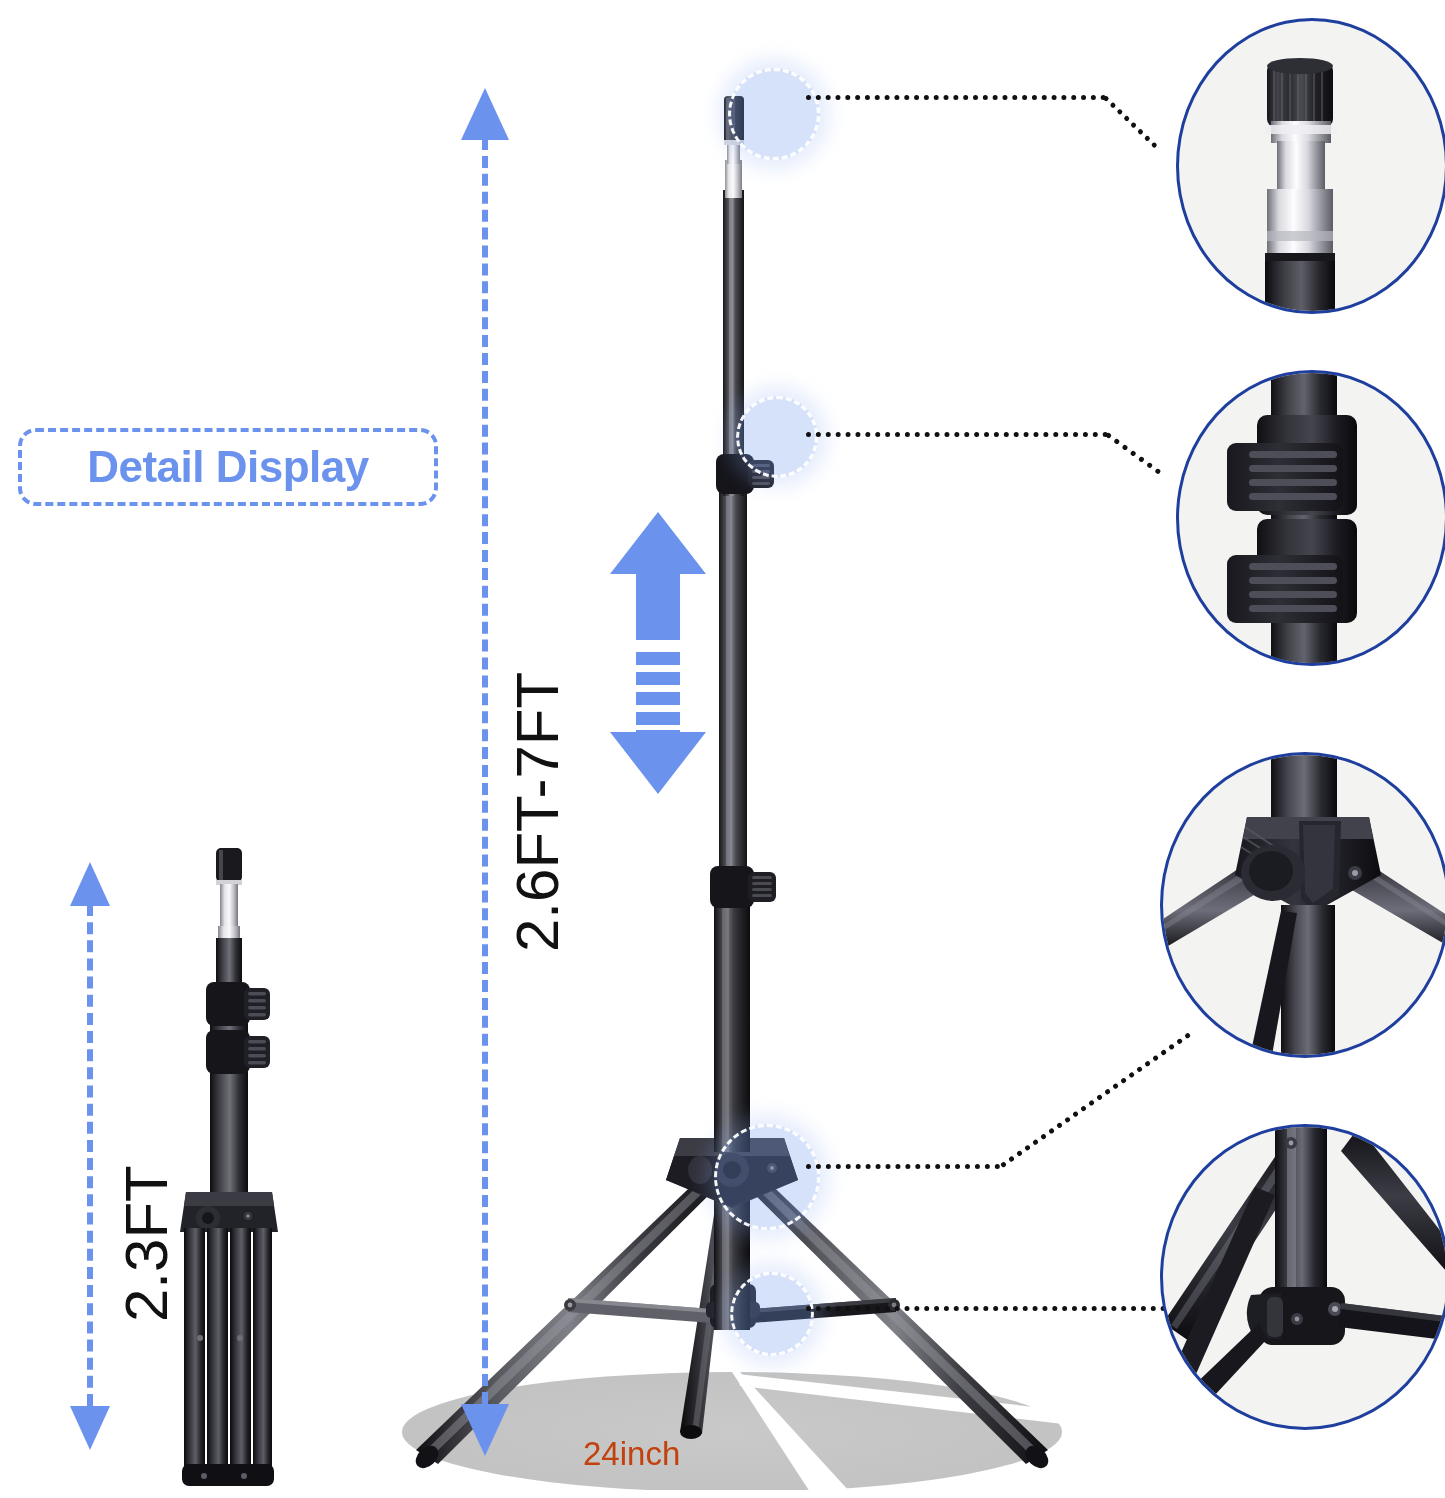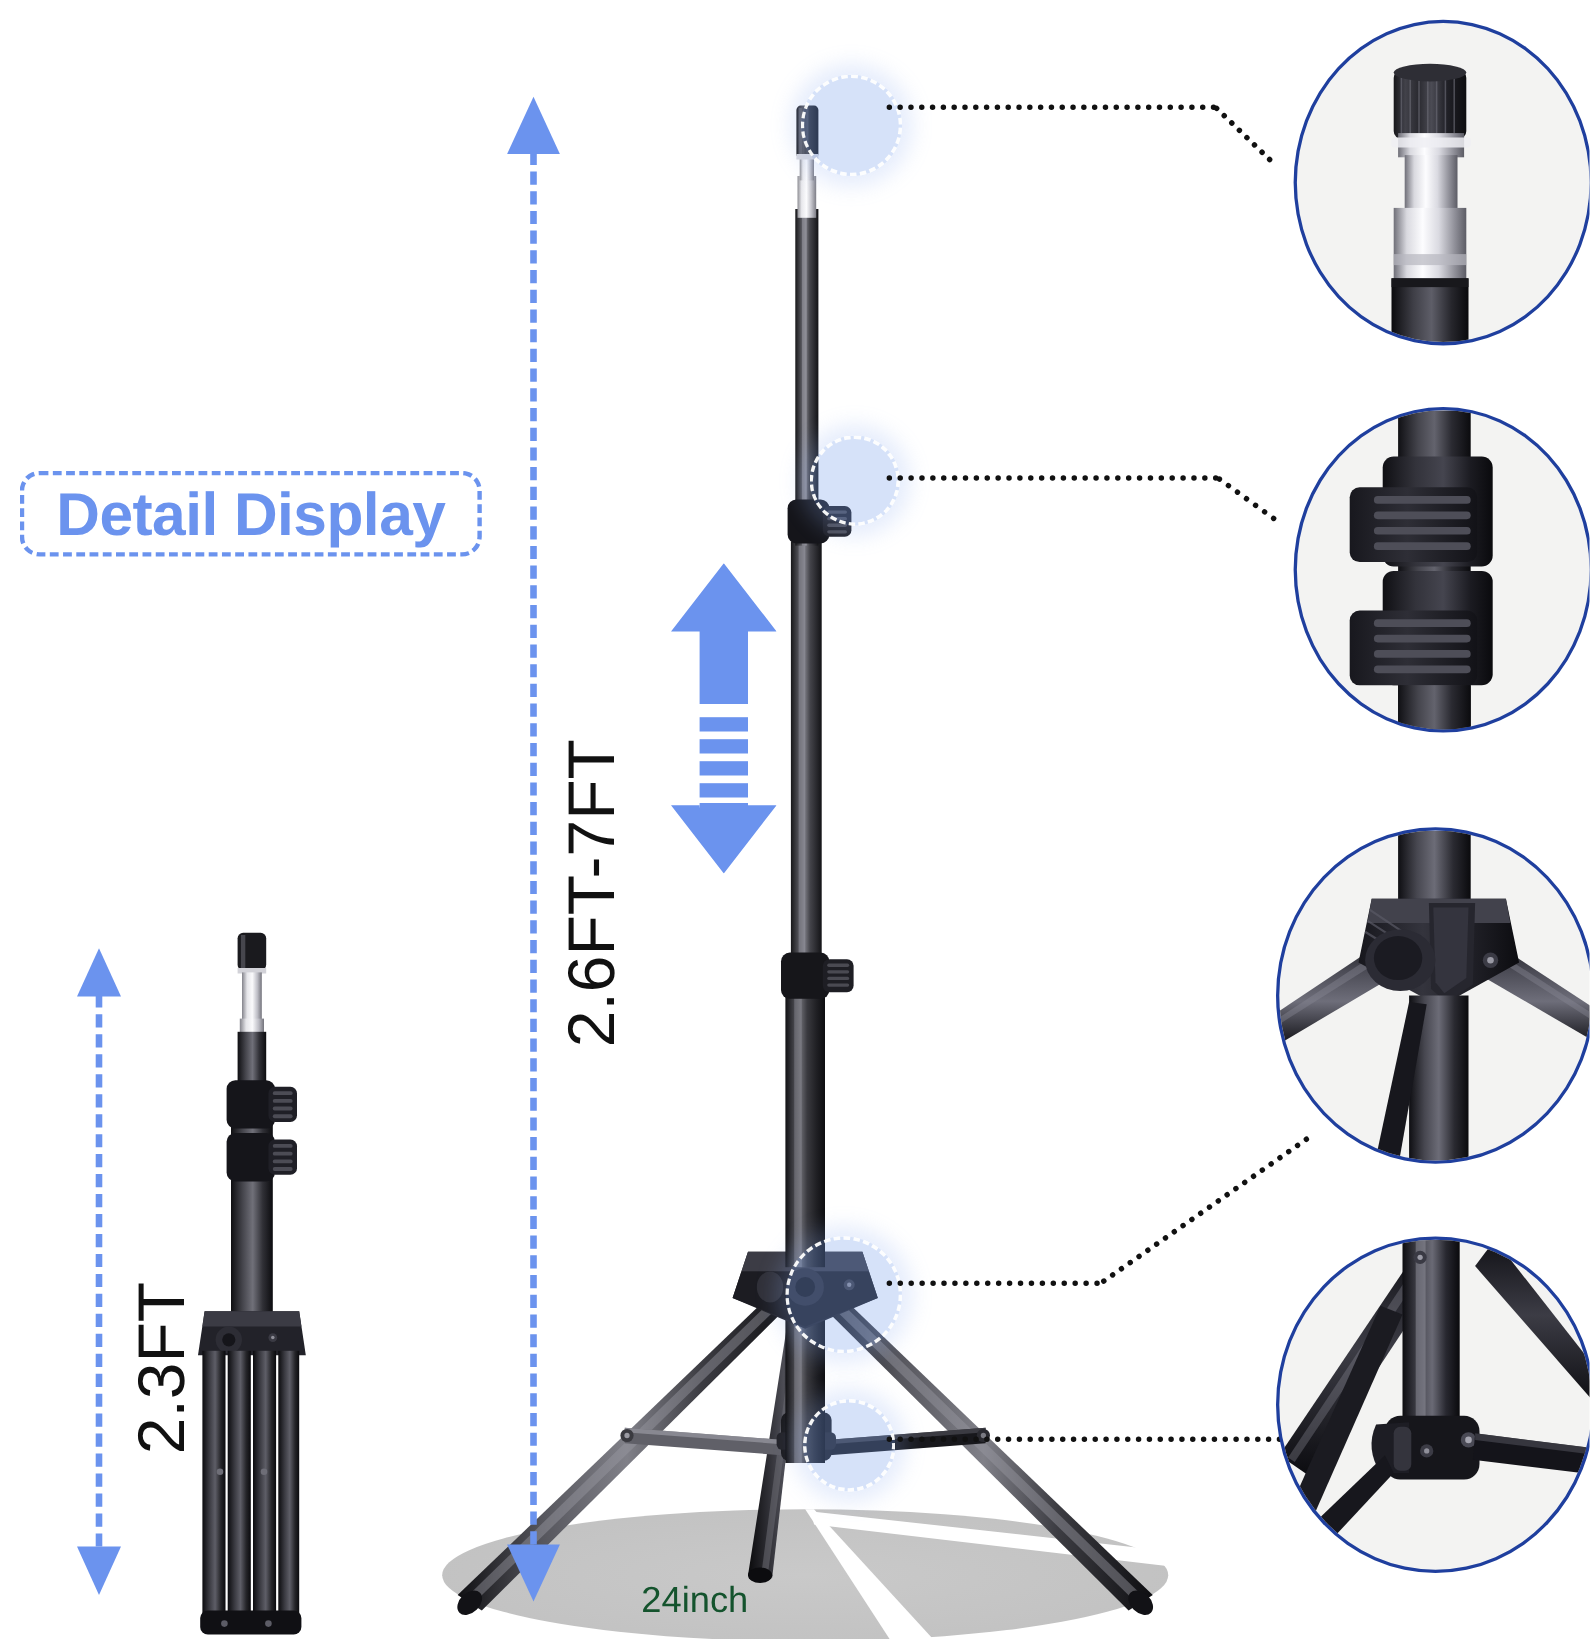--- a/index.html
+++ b/index.html
@@ -16,35 +16,35 @@
   
   #detail-badge{
     left:18px;top:428px;
     width:420px;height:78px;
     border:4px dashed #6b93ee;
     border-radius:18px;
     box-sizing:border-box;
     display:flex;align-items:center;justify-content:center;
   }
   #detail-badge-text{
-    font-size:55px;font-weight:bold;color:#6b93ee;
+    font-size:44px;font-weight:bold;color:#6b93ee;
     letter-spacing:-0.5px;white-space:nowrap;
     line-height:1;
   }
 
   
   .vlabel{
     font-size:62px;font-weight:400;color:#111;
     white-space:nowrap;
     transform-origin:0 0;
     letter-spacing:0px;
   }
   #label-main-height{left:503px;top:952px;transform:rotate(-90deg);font-size:60px;}
   #label-folded-height{left:112px;top:1322px;transform:rotate(-90deg);font-size:60px;}
-  #label-width{left:583px;top:1435px;font-size:33px;color:#14532d;}
+  #label-width{left:583px;top:1435px;font-size:33px;color:#c2410c;}
   .dash-v{
     width:0;border-left:6px dashed #6b93ee;
   }
   .tri-up{
     width:0;height:0;
     border-left:24px solid transparent;
     border-right:24px solid transparent;
     border-bottom:52px solid #6b93ee;
   }
   .tri-down{

